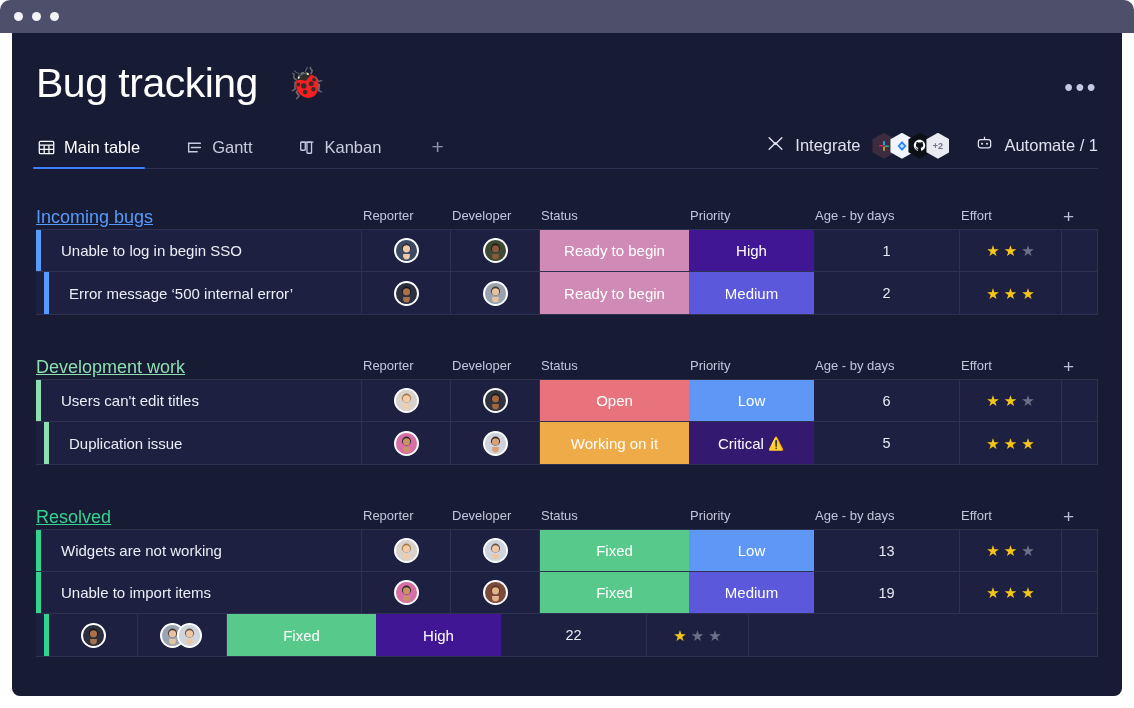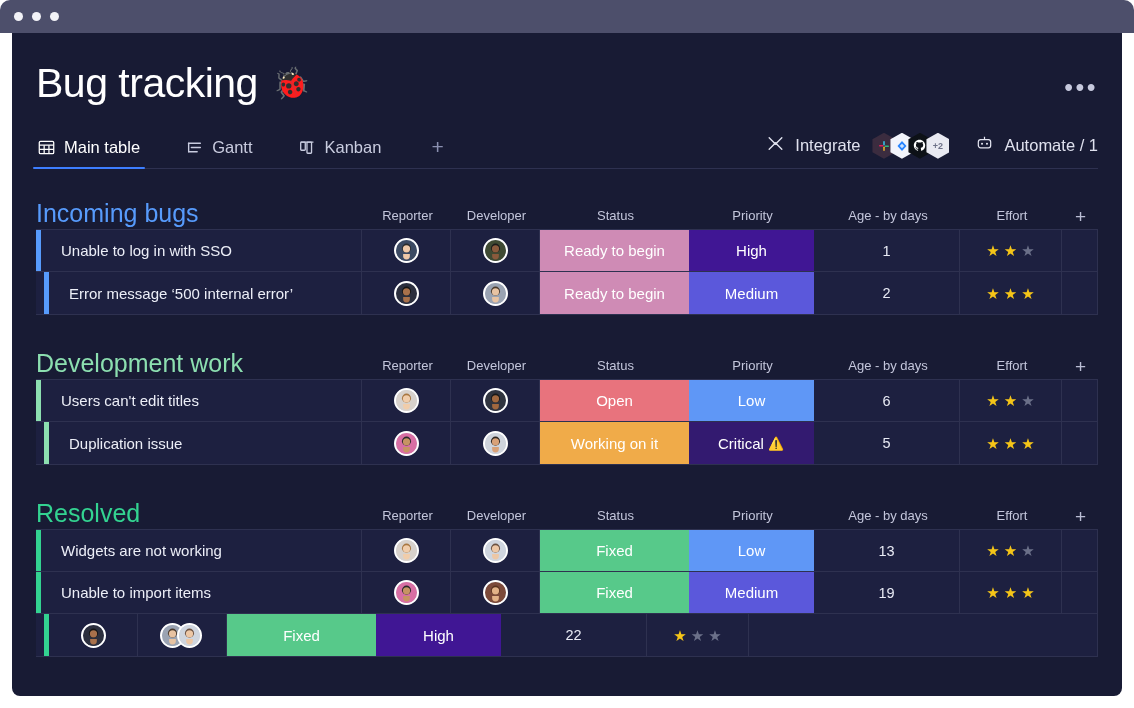--- a/index.html
+++ b/index.html
@@ -38,21 +38,21 @@
   .inner { padding: 0 24px; }
   
   .board-head {
     display: flex; align-items: flex-start;
     justify-content: space-between;
     padding-top: 26px;
   }
   .board-title {
     font-size: 41px; font-weight: 400; color: #ffffff;
     letter-spacing: -0.5px; line-height: 1.2;
-    display: flex; align-items: center; gap: 14px;
+    display: flex; align-items: center; gap: 29px;
     white-space: nowrap;
   }
   .title-emoji { font-size: 31px; line-height: 1; }
   .kebab {
     color: #c6c9dd; font-size: 25px; letter-spacing: 2.5px;
     line-height: 1; padding-top: 16px; cursor: pointer;
     user-select: none;
   }
   
   .tabbar {
@@ -104,27 +104,28 @@
     font-size: 9px; font-weight: 700;
   }
   
   .group { margin-top: 26px; }
   .group:first-of-type { margin-top: 22px; }
   .group-header {
     display: flex; align-items: flex-end;
     height: 38px; padding-bottom: 2px;
   }
   .group-title {
-    font-size: 25px; font-weight: 400;
+    font-size: 18px; font-weight: 400;
     white-space: nowrap; line-height: 1;
     padding-bottom: 1px;
+    text-decoration: underline;
   }
   .col-head {
     font-size: 13px; color: #c3c6db;
-    text-align: center; align-self: flex-end;
+    align-self: flex-end;
     padding-bottom: 4px; white-space: nowrap; margin-top: 45px;
   }
   .col-head.addcol {
     color: #b9bdd4; font-size: 19px; line-height: 1;
     padding-bottom: 1px; cursor: pointer; user-select: none;
   }
   
   .c-title { flex: 1 1 auto; min-width: 0; }
   .c-rep   { flex: 0 0 89px; }
   .c-dev   { flex: 0 0 89px; }
@@ -301,21 +302,21 @@
               <div class="c-dev col-head">Developer</div>
               <div class="c-sta col-head">Status</div>
               <div class="c-pri col-head">Priority</div>
               <div class="c-age col-head">Age - by days</div>
               <div class="c-eff col-head">Effort</div>
               <div class="c-add col-head addcol">+</div>
             </div>
             <div class="rows">
               <div class="row">
                 <div class="row-bar" style="background:#579bfc"></div>
-                <div class="cell title-cell c-title">Unable to log in with SSO</div>
+                <div class="cell title-cell c-title">Unable to log in begin SSO</div>
                 <div class="cell c-rep">
                   <span class="avatar">
                     <svg viewBox="0 0 40 40">
                       <rect width="40" height="40" fill="#3c4a63"></rect>
                       <circle cx="20" cy="15.5" r="8.6" fill="#2b2b2b"></circle>
                       <circle cx="20" cy="16.8" r="6.9" fill="#f0c9a8"></circle>
                       <path d="M6 40c0-7.6 6.3-11.6 14-11.6S34 32.4 34 40z" fill="#3c4a63"></path>
                       <path d="M13.6 26.5h12.8v4.2a6.4 6.4 0 0 1-12.8 0z" fill="#f0c9a8"></path>
                     </svg>
                   </span>

